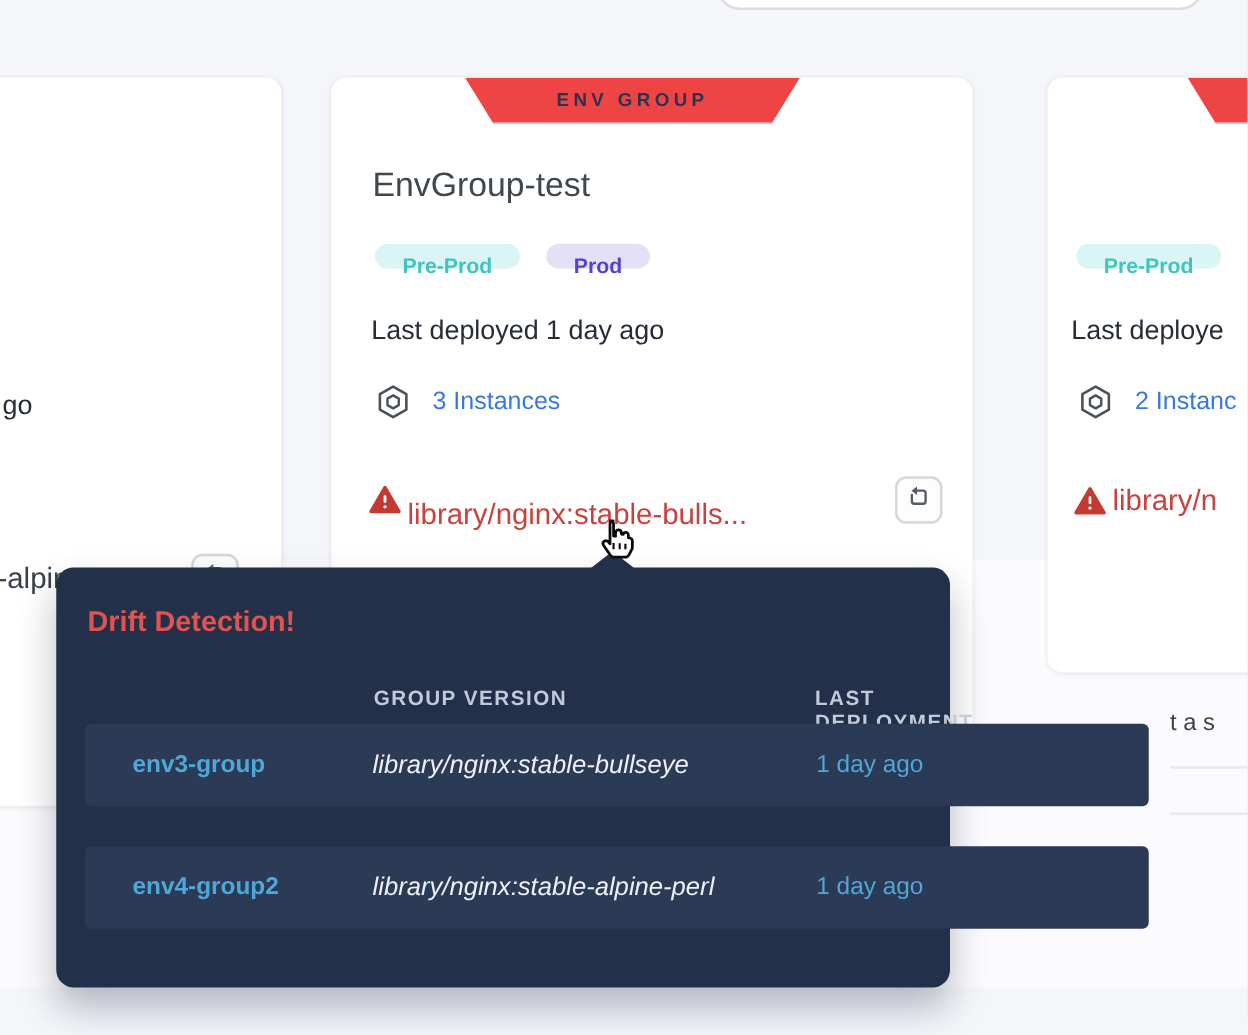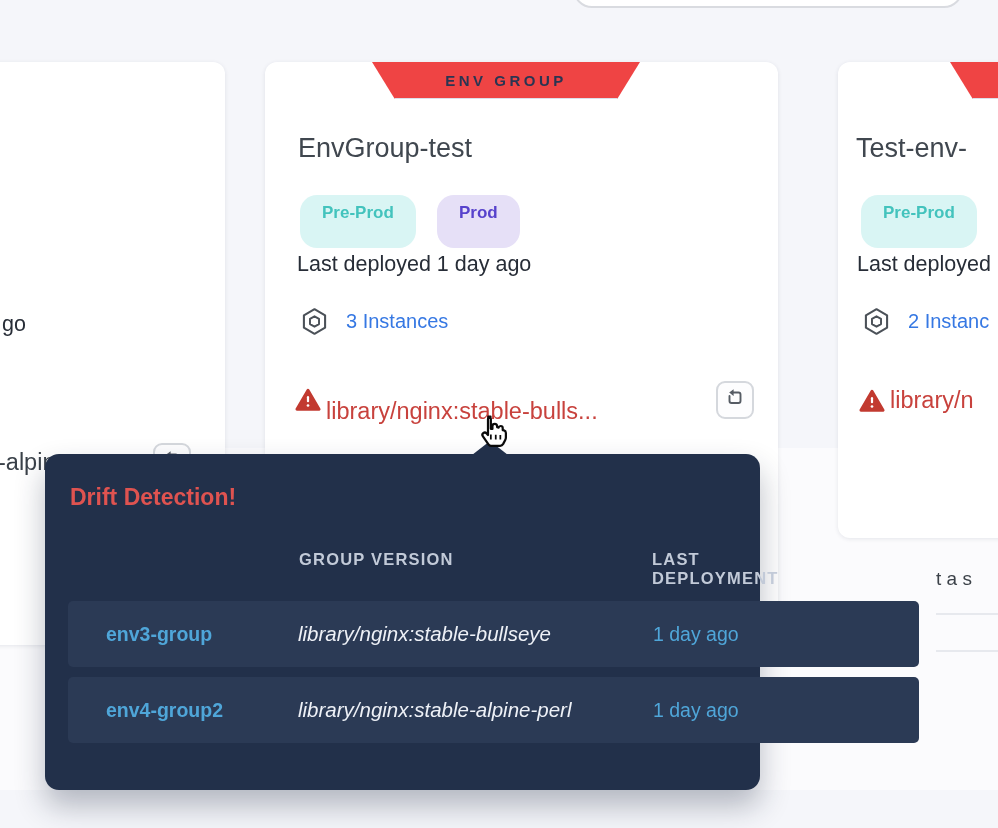--- a/index.html
+++ b/index.html
@@ -26,21 +26,21 @@
     background:#ef4444; color:#2a3552; font-weight:bold; font-size:15px;
     letter-spacing:3.5px; text-align:center; line-height:37px; height:37px;
     clip-path:polygon(0 0, 100% 0, 91.5% 100%, 8.5% 100%);
     box-shadow:inset 0 -1px 0 #dcdfe9;
   }
   .ribbon-center { left:372px; top:62px; width:268px; }
   .ribbon-right  { left:950px; top:62px; width:268px; }
 
   .card-title { font-size:27px; font-weight:500; color:#40474f; }
   .badge {
-    display:inline-block; height:53px; line-height:35px; padding:0 22px;
+    display:inline-block; height:20px; line-height:35px; padding:0 22px;
     border-radius:17px; font-size:17px; font-weight:bold;
   }
   .badge-preprod { background:#d9f5f4; color:#43c3bd; }
   .badge-prod    { background:#e6e0f7; color:#5742cc; }
   .deploy-text { font-size:21.5px; color:#272d37; }
   .instances-link { font-size:20px; font-weight:500; color:#3678e3; cursor:pointer;text-align:center; }
   .drift-link { font-size:23.5px; font-weight:500; color:#c8423d; cursor:pointer; white-space:nowrap; }
   .drift-link-dark { font-size:23.5px; font-weight:500; color:#3a4149; white-space:nowrap; }
   .icon-btn {
     width:38px; height:38px; border:2px solid #d5d8dd; border-radius:9px;
@@ -53,21 +53,21 @@
     background:#22304a; box-shadow:0 16px 30px rgba(25,35,60,0.30); z-index:20;
   }
   .tooltip-caret {
     left:472px; top:441px; width:0; height:0; z-index:21;
     border-left:18px solid transparent; border-right:18px solid transparent;
     border-bottom:14px solid #22304a;
   }
   .tt-title { left:25px; top:30px; font-size:23px; font-weight:600; color:#df5350; }
   .tt-header { top:96px; font-size:16.5px; font-weight:bold; letter-spacing:1.2px; color:#c2cad8; }
   .tt-row { left:23px; width:851px; height:66px; background:#2b3a55; border-radius:5px; }
-  .tt-row-1 { top:147px; } .tt-row-2 { top:223px; }
+  .tt-row-1 { top:125px; } .tt-row-2 { top:223px; }
   .tt-cell { top:50%; transform:translateY(-50%); white-space:nowrap; }
   .tt-group   { left:38px;  font-size:19.5px; font-weight:bold; color:#4fa6d9; cursor:pointer; }
   .tt-version { left:230px; font-size:20.5px; color:#eef1f7;font-style:italic; }
   .tt-day     { left:585px; font-size:19.5px; color:#4fa6d9; }
 
   
   .footer {
     left:0; top:790px; width:998px; height:38px; z-index:5;
     background:linear-gradient(#f7f8fa,#eaecf0); border-top:1px solid #e1e3e8;
   }
@@ -131,23 +131,22 @@
     <span>
       <svg width="24" height="24" viewBox="0 0 24 24">
         <path d="M10 6.5 H15.5 Q17.5 6.5 17.5 8.5 V15 Q17.5 17 15.5 17 H8.5 Q6.5 17 6.5 15 V10" fill="none" stroke="#565c64" stroke-width="1.9" stroke-linecap="round"></path>
         <polygon points="10.6,3.2 6.2,6.6 10.6,10" fill="#565c64"></polygon>
       </svg>
     </span>
   </div>
 
   <div class="abs card card-right"></div>
   <div class="abs ribbon ribbon-right"></div>
-  <div class="abs card-title" style="left:856px;top:133px;">Test-env-</div>
   <span class="abs badge badge-preprod" style="left:861px;top:195px;">Pre-Prod</span>
-  <div class="abs deploy-text" style="left:857px;top:252px;">Last deployed</div>
+  <div class="abs deploy-text" style="left:857px;top:252px;">Last deploye</div>
   <span class="abs" style="left:861px;top:306px;">
     <svg width="31" height="31" viewBox="0 0 24 24">
       <path d="M12 2.5 L20.2 7.25 V16.75 L12 21.5 L3.8 16.75 V7.25 Z" fill="none" stroke="#4b5158" stroke-width="1.6" stroke-linejoin="round"></path>
       <path d="M12 8 L15.5 10 V14 L12 16 L8.5 14 V10 Z" fill="none" stroke="#4b5158" stroke-width="1.5" stroke-linejoin="round"></path>
     </svg>
   </span>
   <a class="abs instances-link" style="left:908px;top:310px;">2 Instanc</a>
   <span class="abs" style="left:858px;top:387px;">
     <svg width="28" height="28" viewBox="0 0 24 24">
       <path d="M12 3.6 L21.5 19.9 H2.5 Z" fill="#c23a30" stroke="#c23a30" stroke-width="2.5" stroke-linejoin="round"></path>

